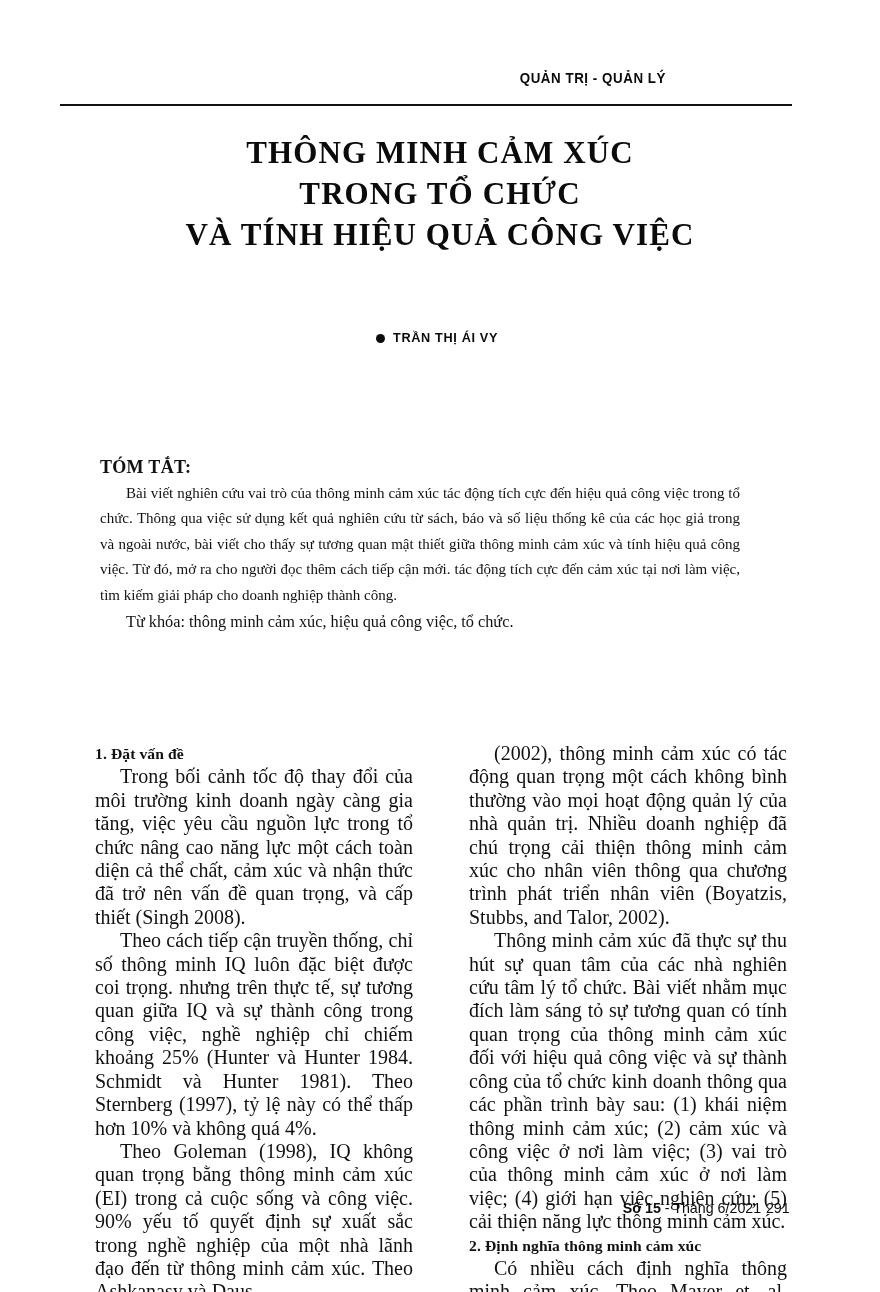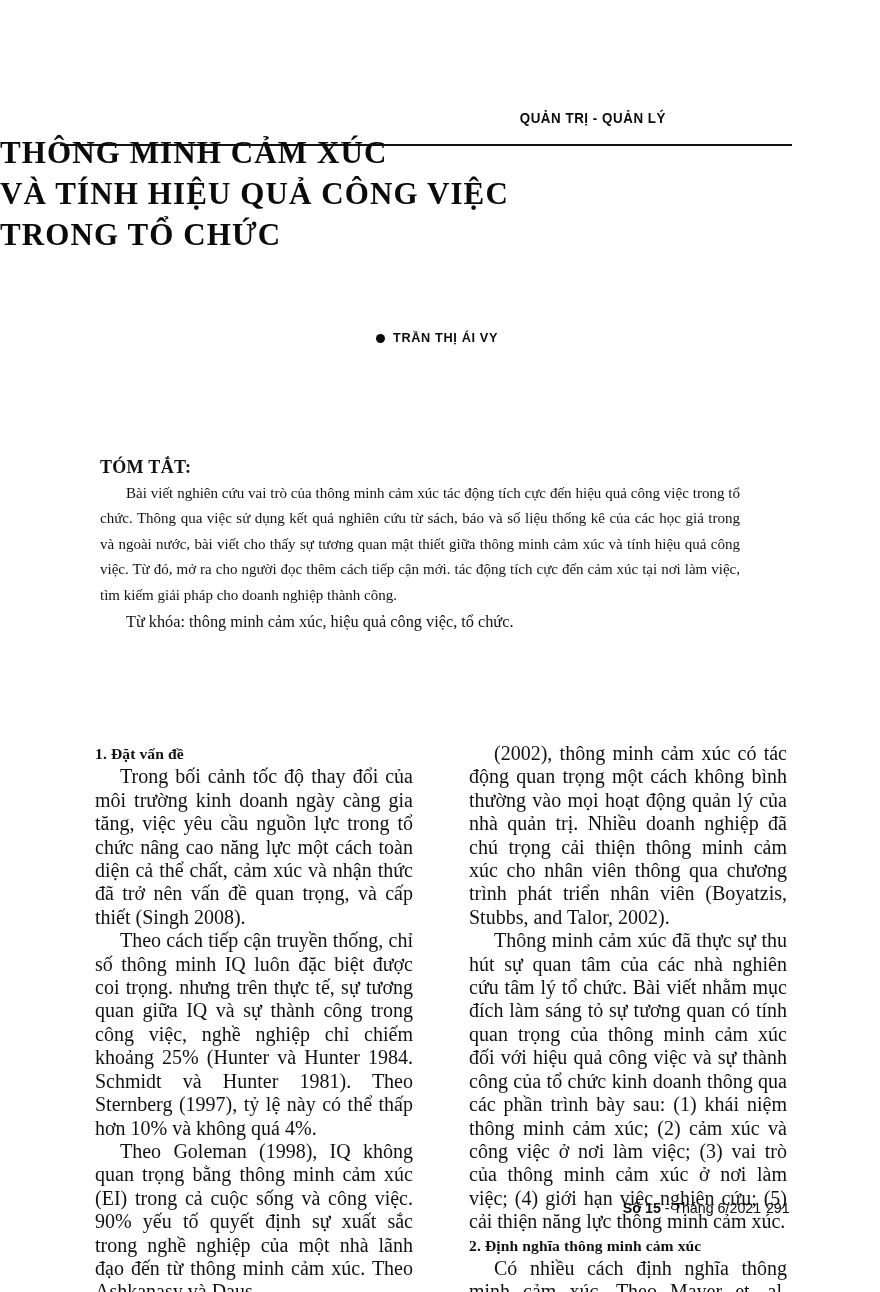--- a/index.html
+++ b/index.html
@@ -20,21 +20,20 @@
     box-sizing: border-box;
   }
 
   
   .header-zone {
     position: absolute;
     left: 0;
     top: 0;
     width: 756px;
     height: 118px;
-    margin-top: 40px;
   }
   .running-head {
     position: absolute;
     right: 90px;
     top: 70px;
     font-family: "Liberation Sans", "DejaVu Sans", sans-serif;
     font-weight: bold;
     font-size: 14.5px;
     letter-spacing: 0.6px;
     color: #0a0a0a;
@@ -50,21 +49,21 @@
     height: 1.6px;
     background: #111111;
   }
 
   
   .title-block {
     position: absolute;
     left: 0;
     top: 132px;
     width: 880px;
-    text-align: left;
+    text-align: center;
   }
   .title-line {
     font-family: "Liberation Serif", "DejaVu Serif", serif;
     font-weight: bold;
     font-size: 31px;
     line-height: 41px;
     letter-spacing: 1.1px;
     color: #0b0b0b;
     white-space: nowrap;
   }
@@ -175,22 +174,22 @@
 
 <div class="page">
 
   <div class="header-zone">
     <div class="running-head">QUẢN TRỊ - QUẢN LÝ</div>
     <div class="header-rule"></div>
   </div>
 
   <div class="title-block">
     <div class="title-line">THÔNG MINH CẢM XÚC</div>
+    <div class="title-line">TRONG TỔ CHỨC</div>
     <div class="title-line">VÀ TÍNH HIỆU QUẢ CÔNG VIỆC</div>
-    <div class="title-line">TRONG TỔ CHỨC</div>
   </div>
 
   <div class="author-row">
     <span class="author-bullet"></span>
     <span class="author-name">TRẦN THỊ ÁI VY</span>
   </div>
 
   <div class="abstract">
     <div class="abstract-label">TÓM TẮT:</div>
     <div class="abstract-body">Bài viết nghiên cứu vai trò của thông minh cảm xúc tác động tích cực đến hiệu quả công việc trong tổ chức. Thông qua việc sử dụng kết quả nghiên cứu từ sách, báo và số liệu thống kê của các học giả trong và ngoài nước, bài viết cho thấy sự tương quan mật thiết giữa thông minh cảm xúc và tính hiệu quả công việc. Từ đó, mở ra cho người đọc thêm cách tiếp cận mới. tác động tích cực đến cảm xúc tại nơi làm việc, tìm kiếm giải pháp cho doanh nghiệp thành công.</div>

